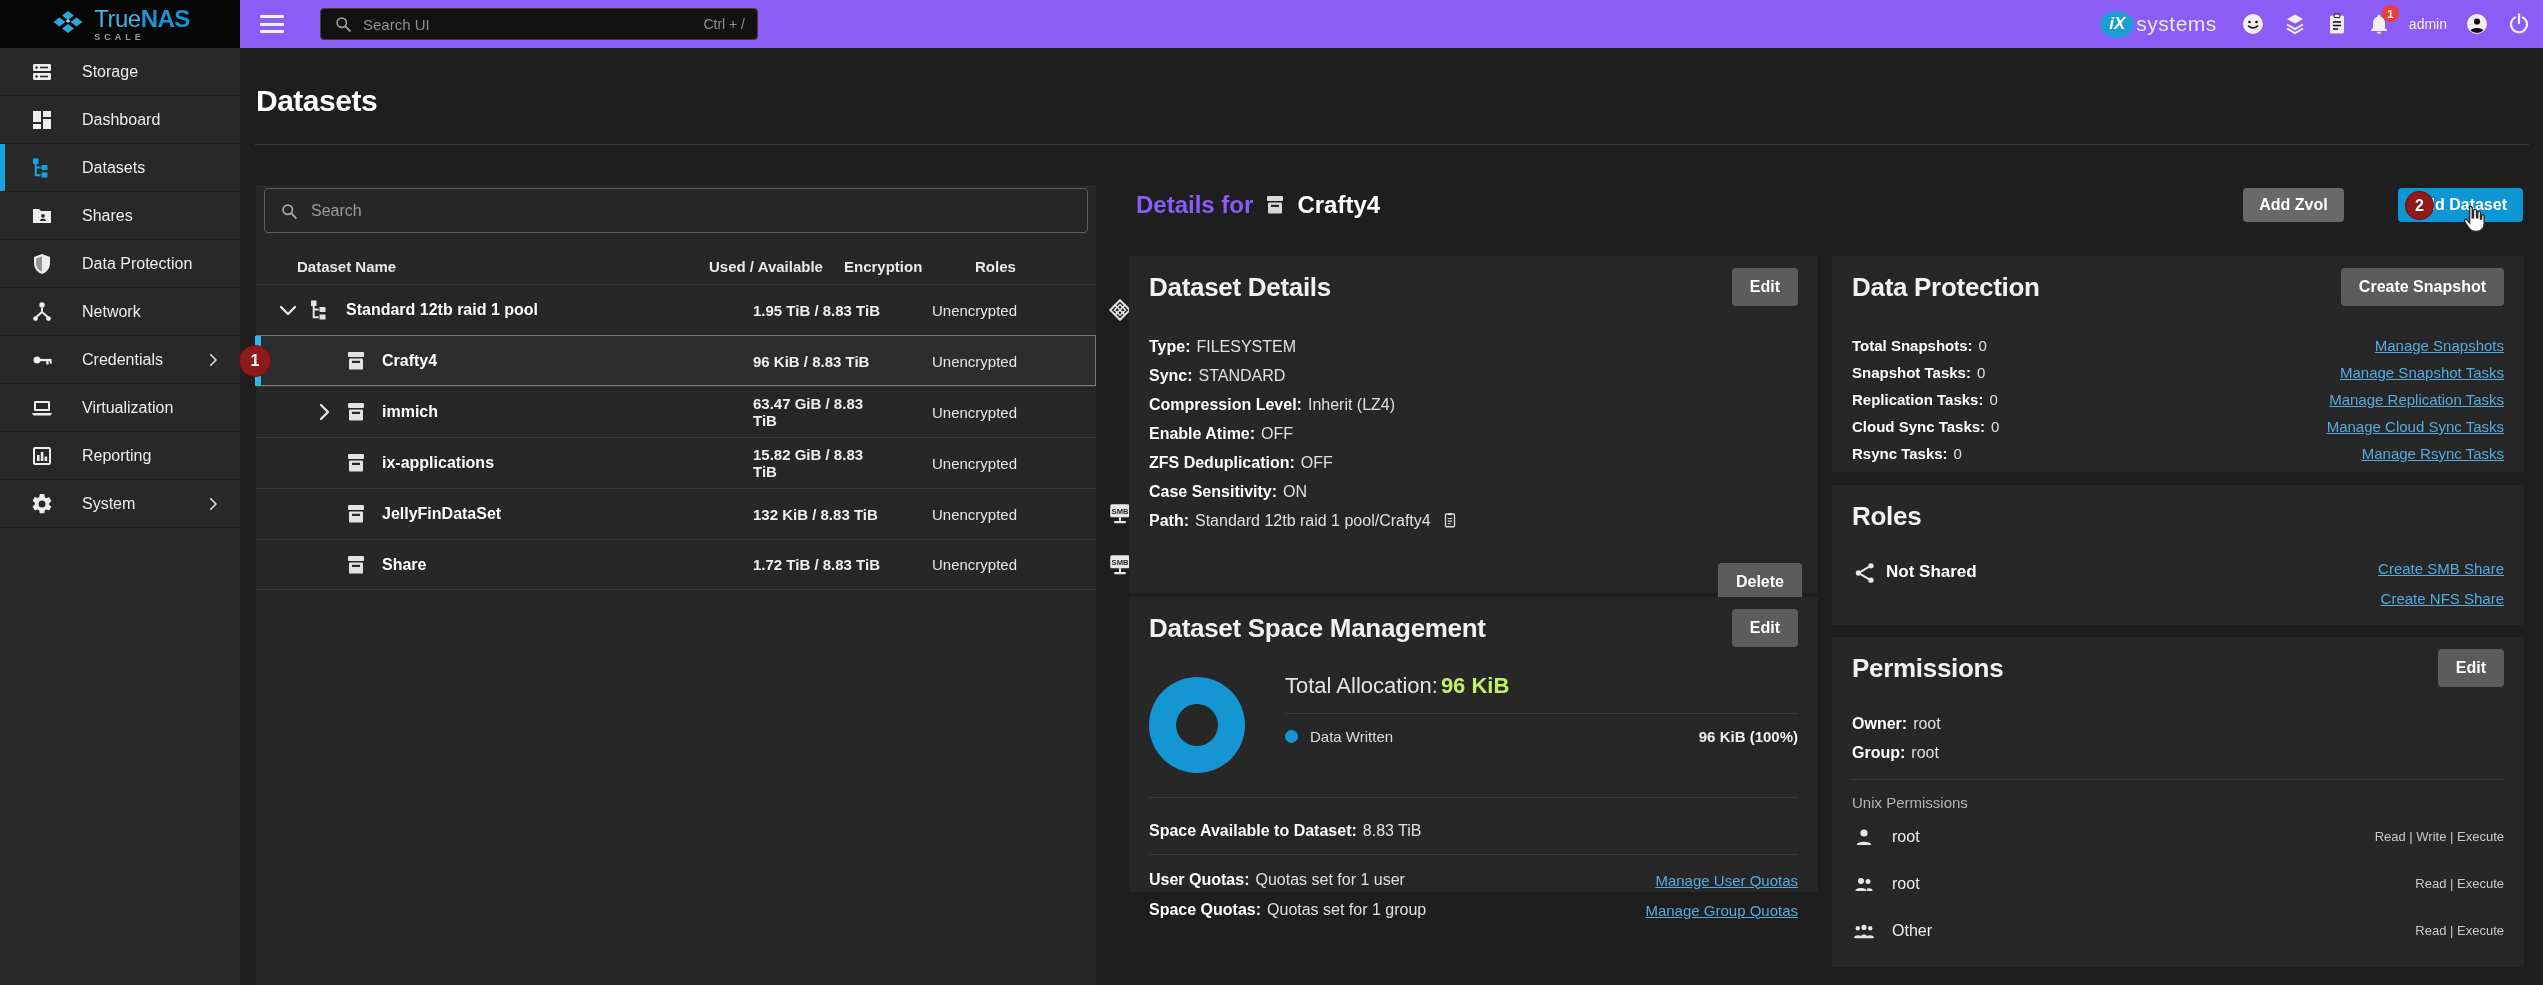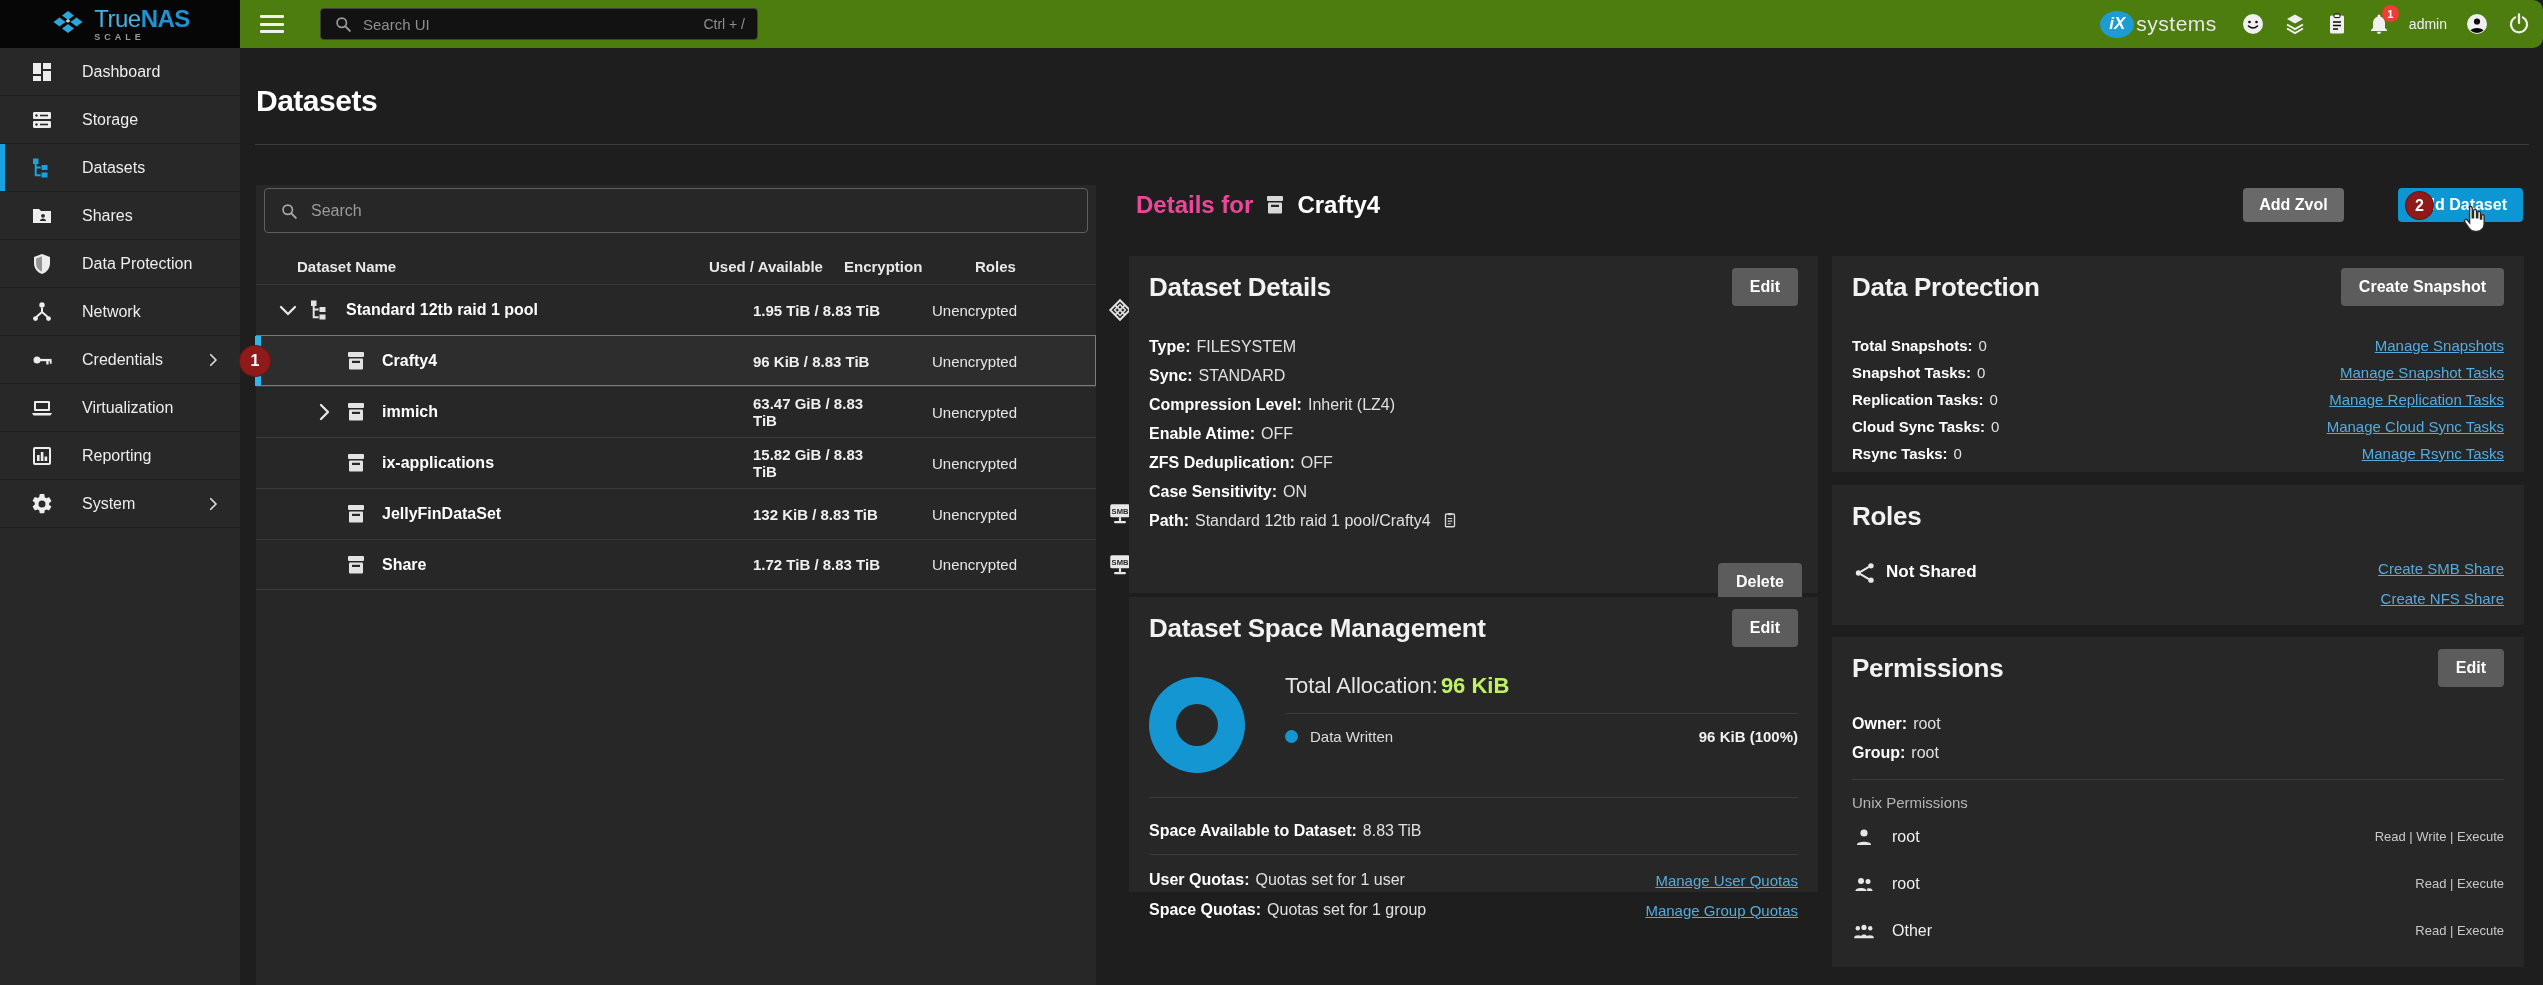--- a/index.html
+++ b/index.html
@@ -1,21 +1,21 @@
 <!DOCTYPE html>
 <html><head>
 <meta charset="utf-8">
 <style>
   * { margin:0; padding:0; box-sizing:border-box; }
   html,body { background:#141414; }
   body { width:2543px; height:985px; overflow:hidden; font-family:"Liberation Sans", sans-serif; }
   .screen { position:relative; width:2543px; height:985px; background:#1e1e1e; overflow:hidden; }
 
   
-  .topbar { position:absolute; left:0; top:0; width:2543px; height:48px; background:#4d7c0f; z-index:30;border-radius:10px; }
+  .topbar { position:absolute; left:0; top:0; width:2543px; height:48px; background:#8b5cf6; z-index:30; }
   .logo-area { position:absolute; left:0; top:0; width:240px; height:48px; display:flex; align-items:center; justify-content:center; gap:8px; background:#060606; }
   .logo-mark { width:36px; height:28px; }
   .brand { line-height:1; }
   .brand-row { font-size:24px; letter-spacing:-0.5px; }
   .brand-true { color:#45b1e2; font-weight:400; }
   .brand-nas { color:#1d93d2; font-weight:700; }
   .brand-sub { font-size:9px; letter-spacing:4px; color:#9a9a9a; margin-top:2px; font-weight:700; }
   .hamburger { position:absolute; left:258px; top:12px; width:28px; height:24px; display:flex; flex-direction:column; justify-content:space-between; padding:3px 2px; cursor:pointer; }
   .hamburger span { display:block; height:3px; background:#f0f0f0; border-radius:1px; }
   .global-search { position:absolute; left:320px; top:8px; width:438px; height:32px; border:1px solid #3f3f3f; border-radius:4px; background:#121212; display:flex; align-items:center; padding:0 12px; gap:10px; }
@@ -78,21 +78,21 @@
   .pad-child-chev { padding-left:56px; }
 
   
   .anno-badge { position:absolute; width:30px; height:30px; border-radius:50%; background:#8e1a1a; color:#fff; font-size:16px; font-weight:700; display:flex; align-items:center; justify-content:center; z-index:40; box-shadow:0 0 0 1px #6d1414; }
   .badge-1 { left:-16px; top:50%; transform:translateY(-50%); }
   .badge-2 { left:2166px; top:144px; width:27px; height:27px; }
 
   
   .details-head { position:absolute; left:896px; top:138px; width:1387px; height:38px; display:flex; align-items:center; }
   .dh-title { display:flex; align-items:center; gap:10px; font-size:24px; font-weight:700; }
-  .dh-prefix { color:#ec4899; }
+  .dh-prefix { color:#8b5cf6; }
   .dh-dsicon { width:24px; height:24px; color:#d8d8d8; }
   .dh-dsicon svg { width:24px; height:24px; }
   .dh-name { color:#fff; }
   .dh-buttons { margin-left:auto; display:flex; gap:6px; }
   .btn { border:none; border-radius:4px; font-family:"Liberation Sans",sans-serif; font-weight:700; font-size:16px; color:#fff; cursor:pointer; }
   .btn-gray { background:#696969; }
   .btn-blue { background:#0d96d4; }
   .dh-buttons .btn { height:34px; padding:0 16px;margin-left:48px; }
   .cursor-hand { position:absolute; left:2218px; top:156px; width:30px; height:30px; z-index:45; pointer-events:none; }
 
@@ -380,32 +380,32 @@
             <use href="#i-power"></use>
           </svg>
         </div>
     </div>
   </header>
 
   <nav class="sidebar">
     <div class="side-item">
       <span class="s-icon">
           <svg viewBox="0 0 24 24">
+            <use href="#i-storage"></use>
+          </svg>
+        </span>
+      <span class="s-label">Storage</span>
+    </div>
+    <div class="side-item">
+      <span class="s-icon">
+          <svg viewBox="0 0 24 24">
             <use href="#i-dashboard"></use>
           </svg>
         </span>
       <span class="s-label">Dashboard</span>
-    </div>
-    <div class="side-item">
-      <span class="s-icon">
-          <svg viewBox="0 0 24 24">
-            <use href="#i-storage"></use>
-          </svg>
-        </span>
-      <span class="s-label">Storage</span>
     </div>
     <div class="side-item active">
       <span class="s-icon">
           <svg viewBox="0 0 24 24">
             <use href="#i-datasets"></use>
           </svg>
         </span>
       <span class="s-label">Datasets</span>
     </div>
     <div class="side-item">

